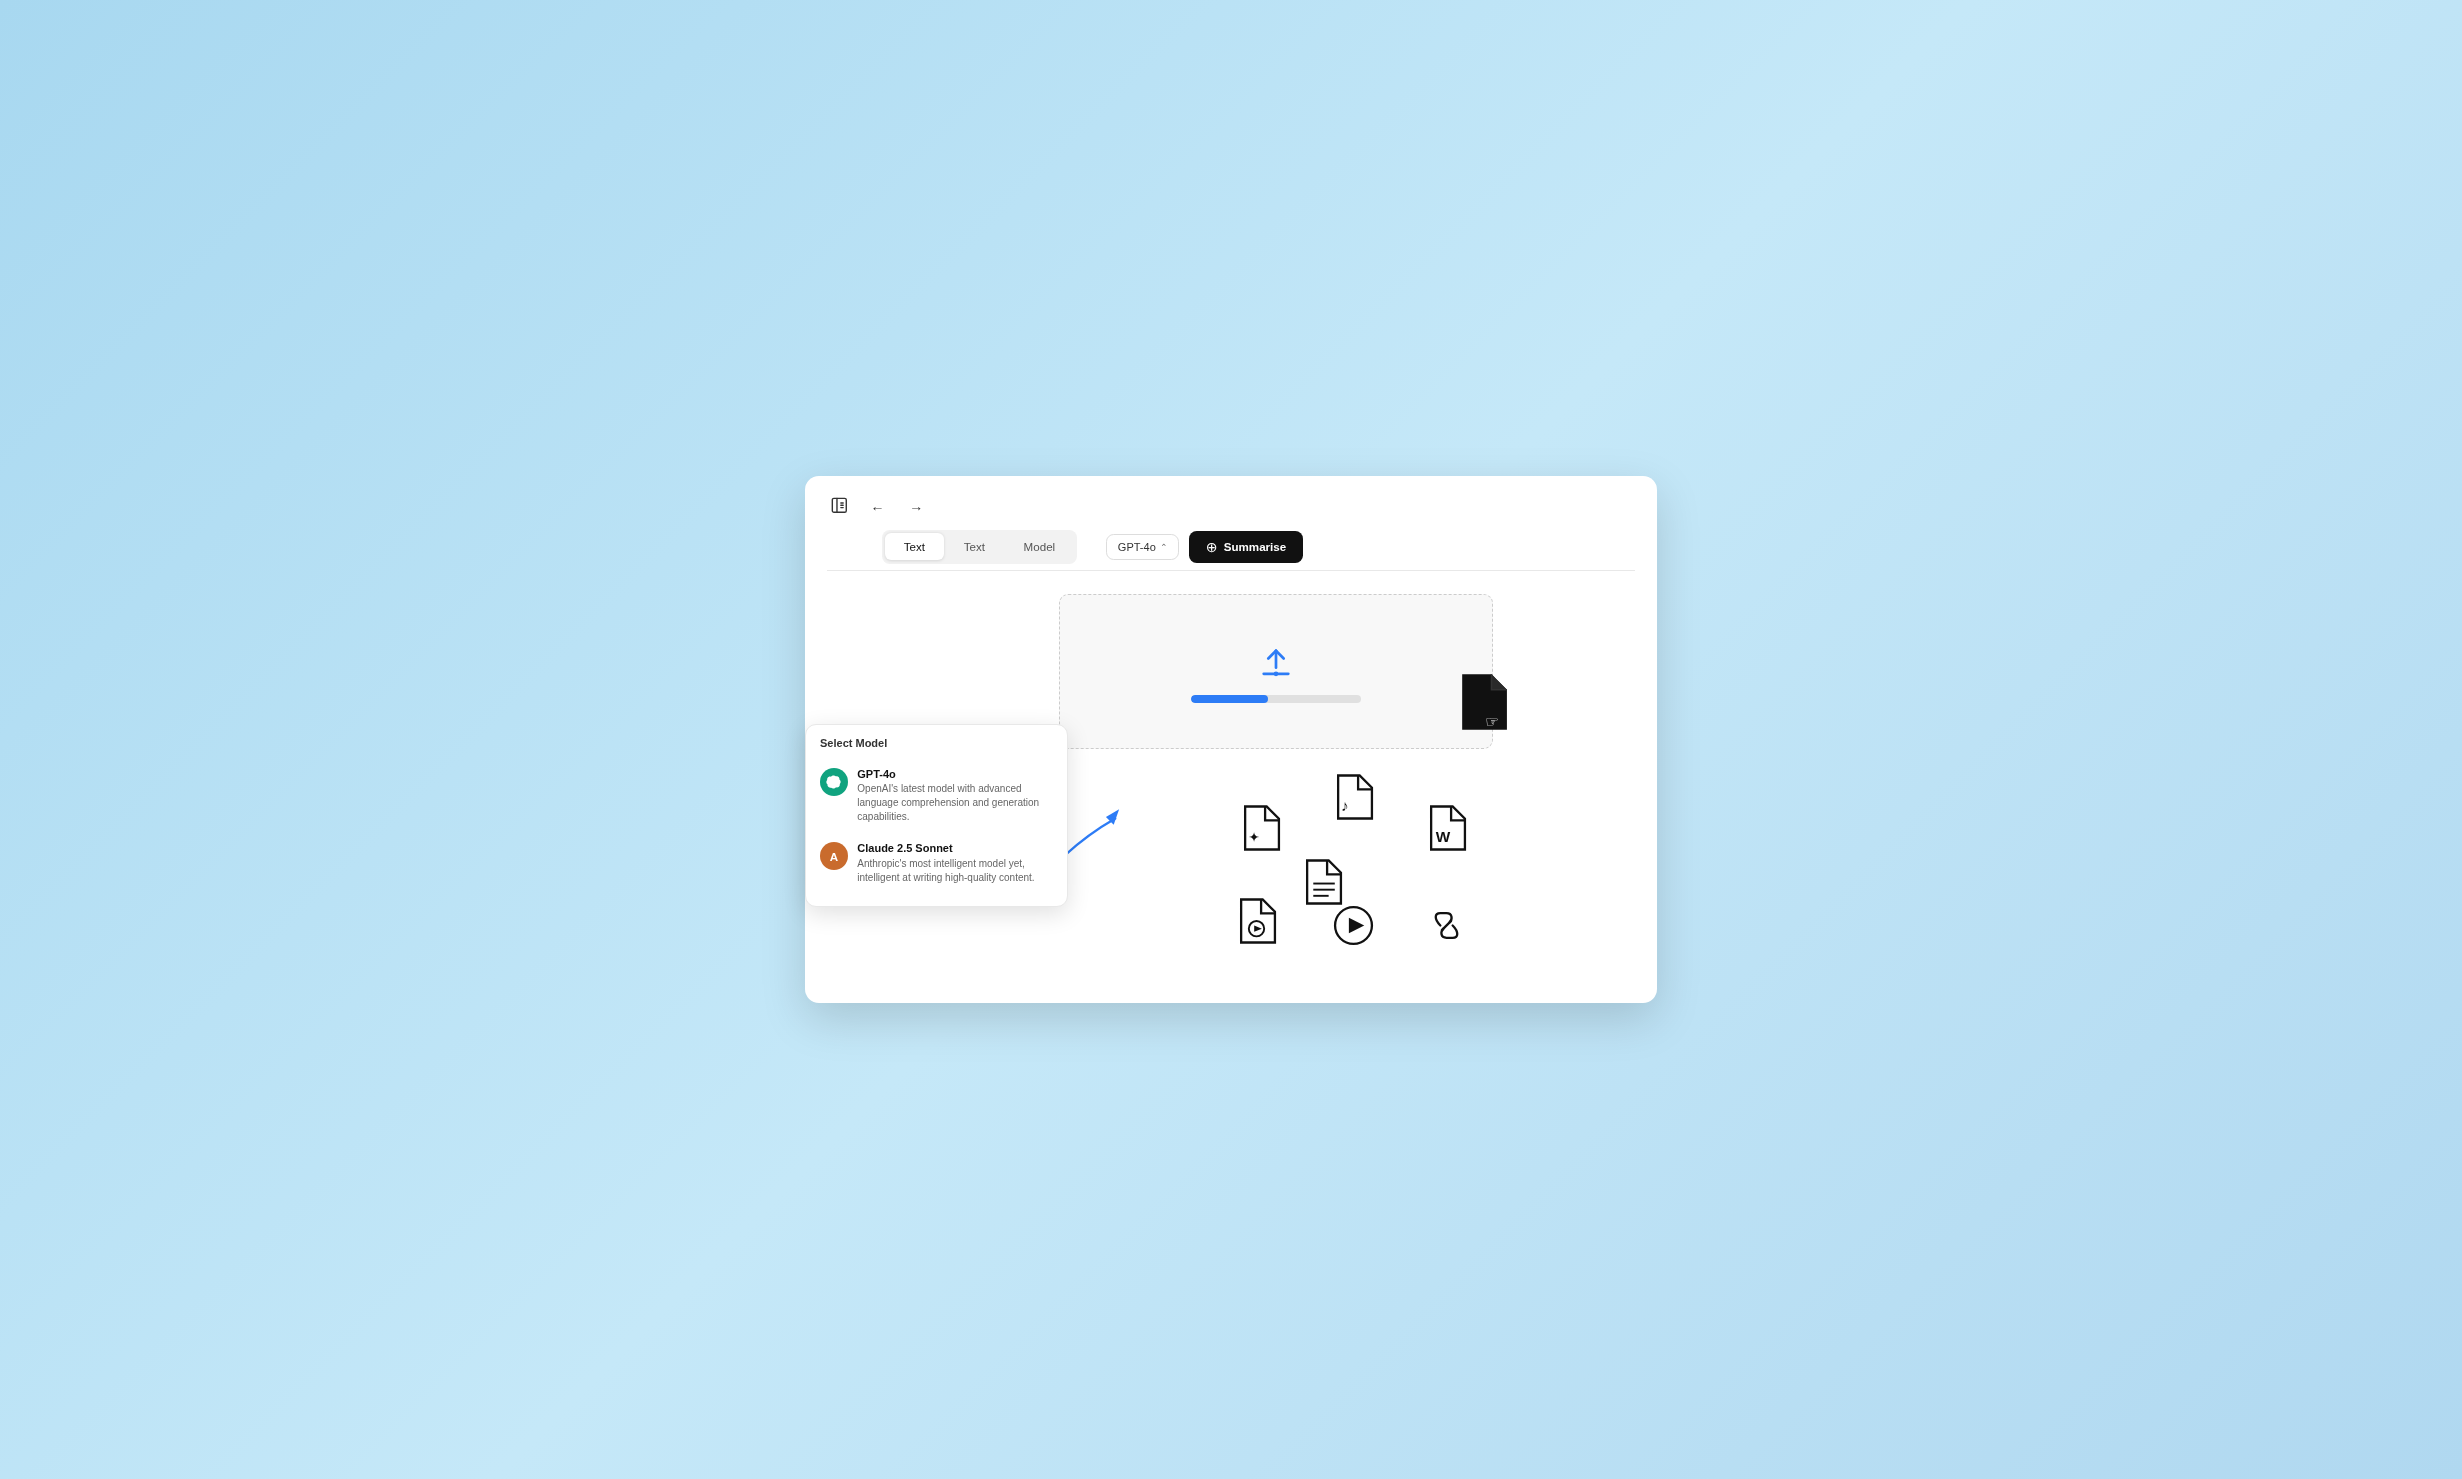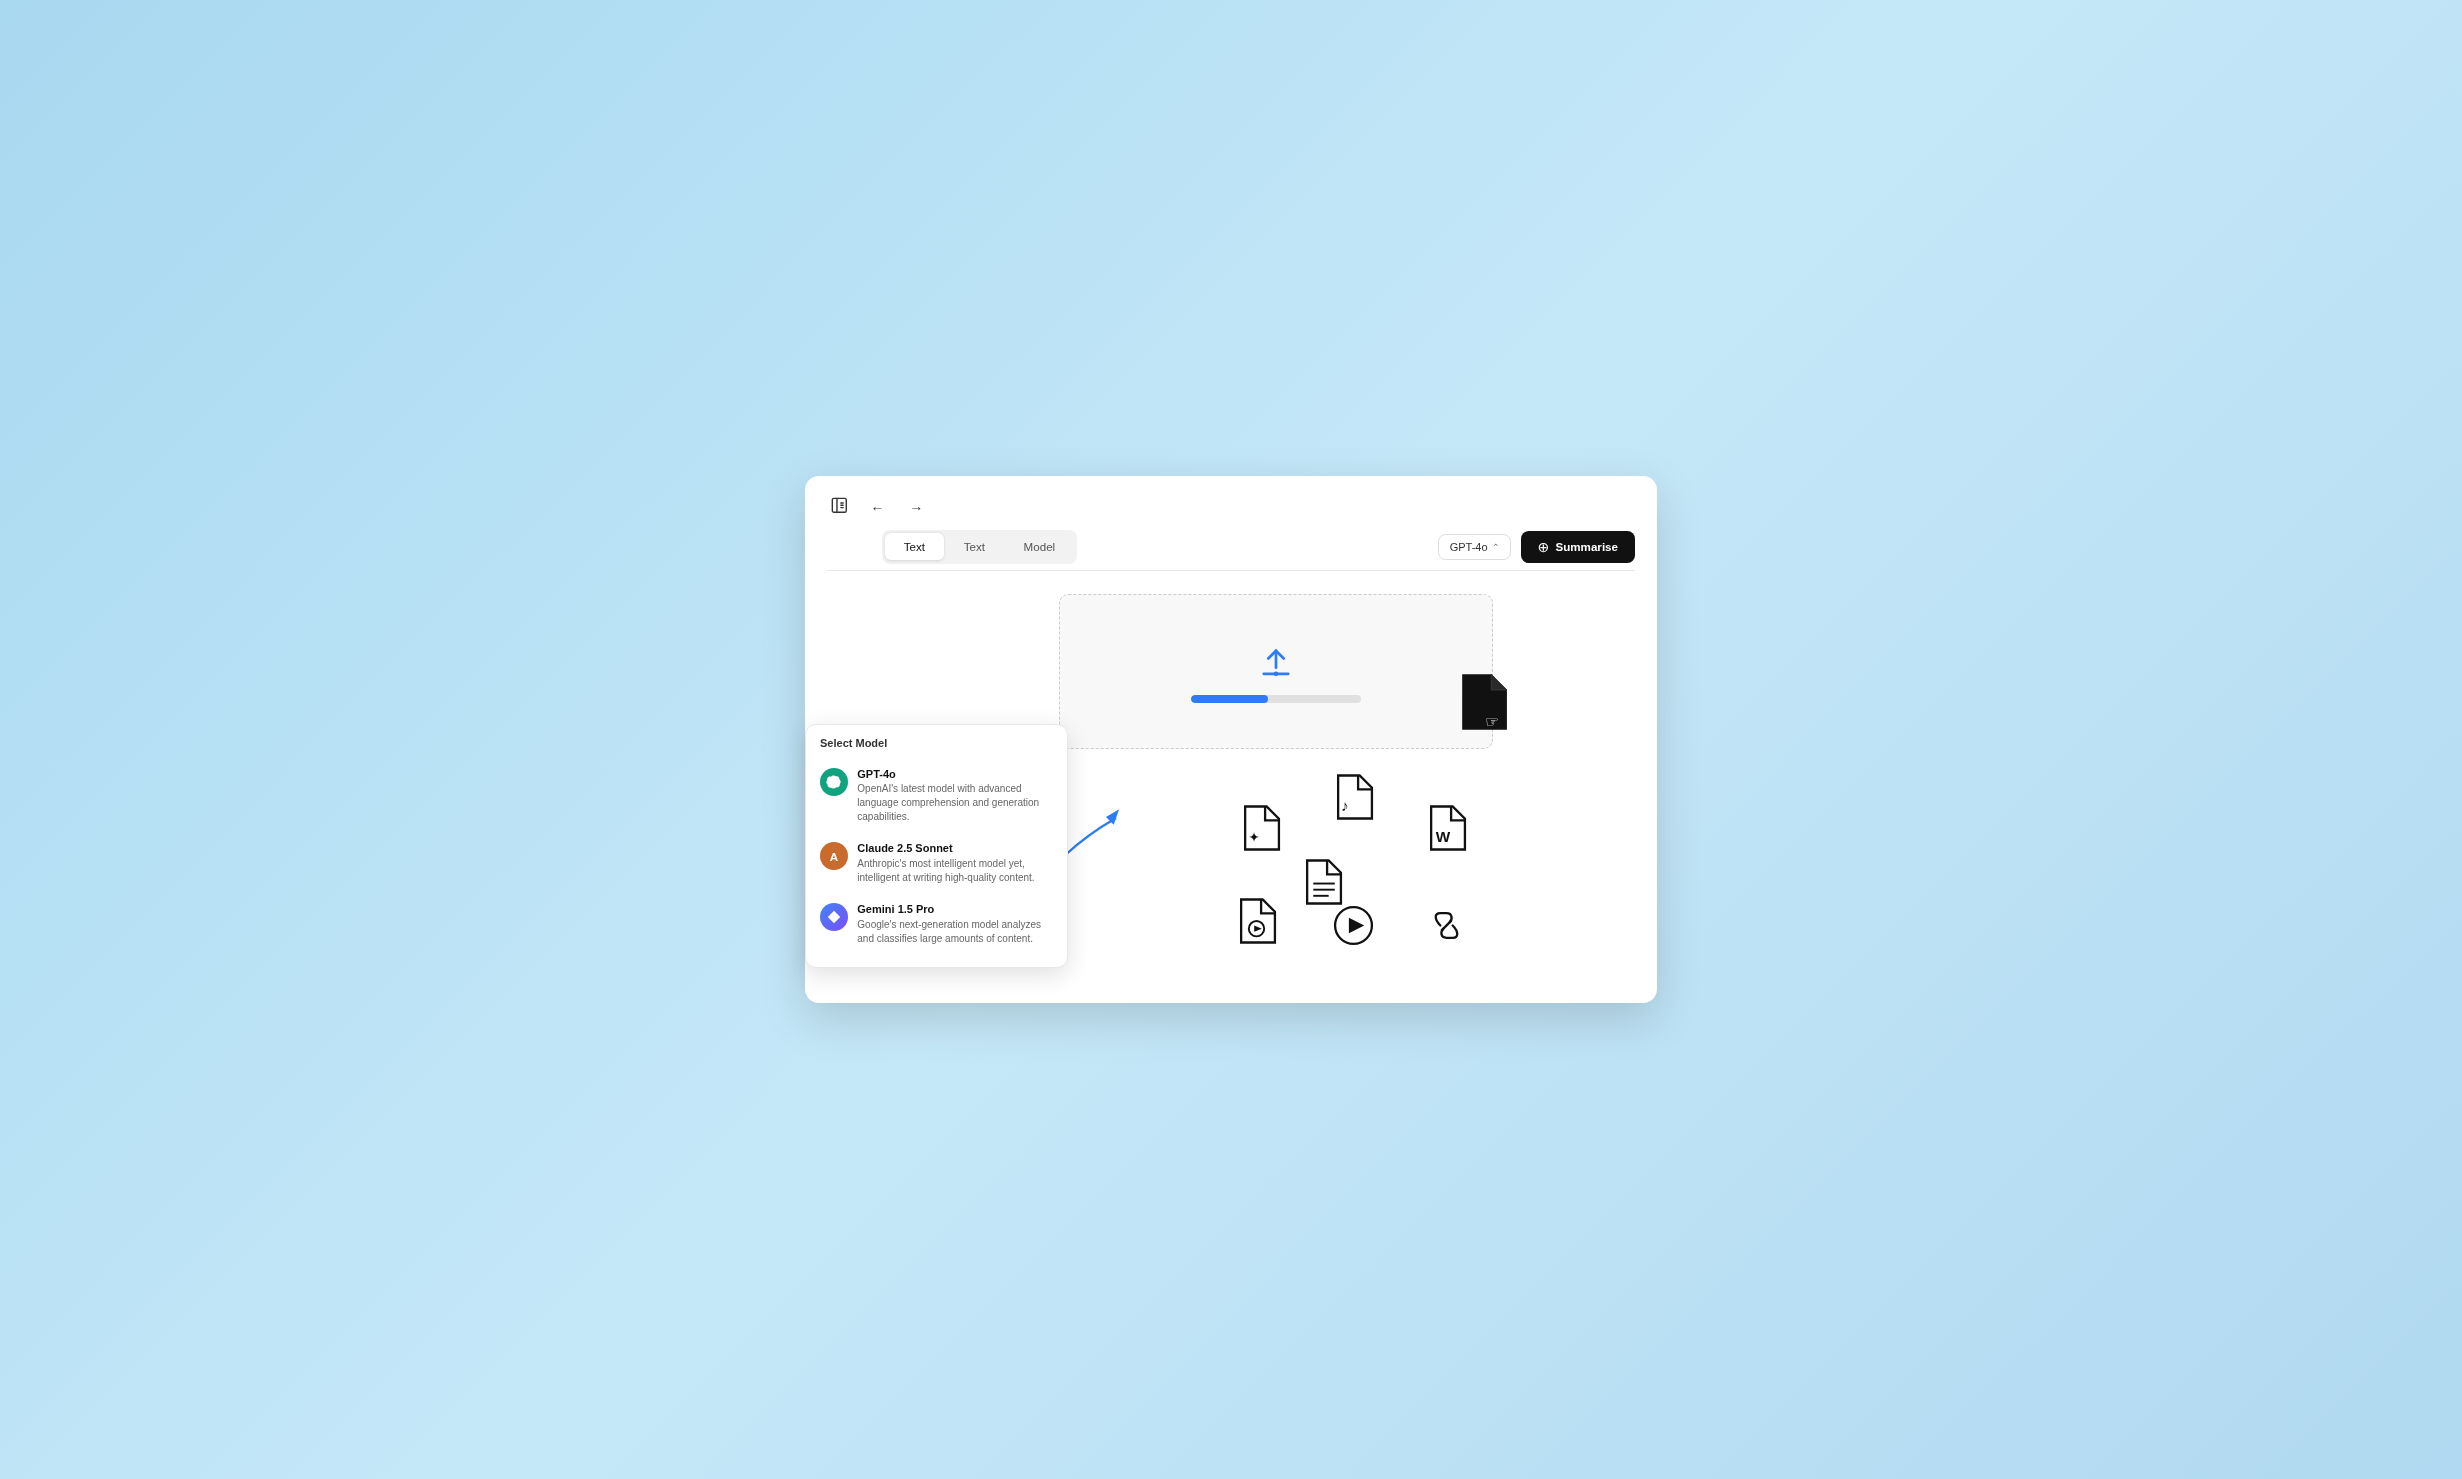--- a/index.html
+++ b/index.html
@@ -56,22 +56,22 @@
       color: #333;
       padding: 3.1px 6.2px;
       border-radius: 4.6px;
     }
 
     
     .tab-row {
       display: flex;
       align-items: center;
       padding: 0 22px 0 77px;
-      justify-content: space-between;
       margin-bottom: 6.2px;
+      gap: 29px;
     }
 
     .tabs-container {
       display: flex;
       background: #f2f2f2;
       border-radius: 7.7px;
       padding: 3.1px;
       gap: 1.5px;
     }
 
@@ -377,31 +377,20 @@
       </div>
 
       <div class="model-option">
         <div class="model-avatar anthropic" style="font-size:11.6px; color:#fff;">A</div>
         <div>
           <div class="model-info-name">Claude 2.5 Sonnet</div>
           <div class="model-info-desc">Anthropic's most intelligent model yet, intelligent at writing high-quality content.</div>
         </div>
       </div>
 
-      <div class="model-option">
-        <div class="model-avatar gemini">
-          <svg width="14" height="14" viewBox="0 0 18 18" fill="white">
-            <polygon points="9,1 17,9 9,17 1,9"></polygon>
-          </svg>
-        </div>
-        <div>
-          <div class="model-info-name">Gemini 1.5 Pro</div>
-          <div class="model-info-desc">Google's next-generation model analyzes and classifies large amounts of content.</div>
-        </div>
-      </div>
     </div>
 
     <svg class="arrow-svg" width="155" height="155" viewBox="0 0 200 200">
       <path d="M 30 170 Q 80 100 150 60" stroke="#2d7cf6" stroke-width="3" fill="none" stroke-linecap="round"></path>
 
       <polygon points="155,48 148,68 138,58" fill="#2d7cf6"></polygon>
     </svg>
 
     <div class="file-icons-scatter">
 

